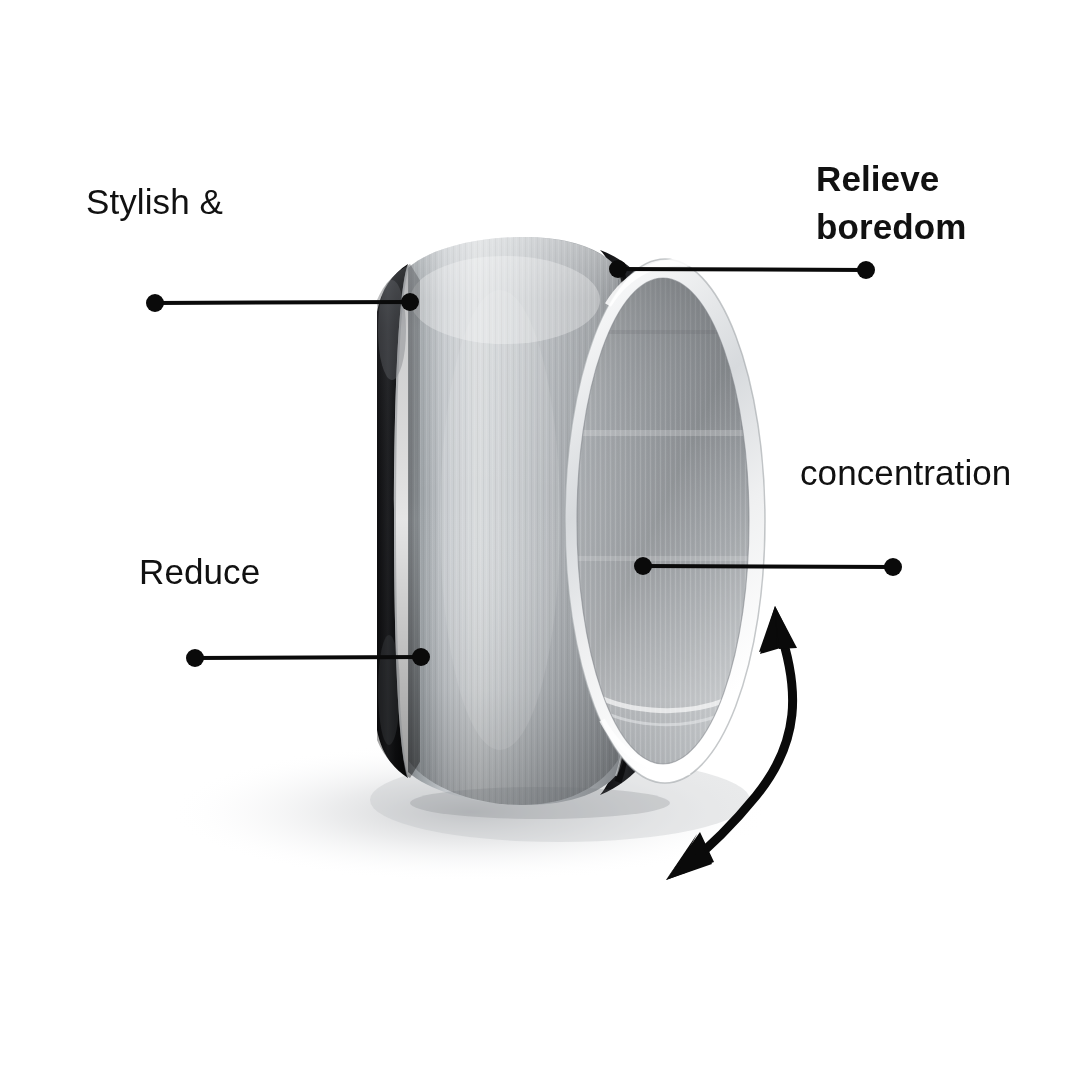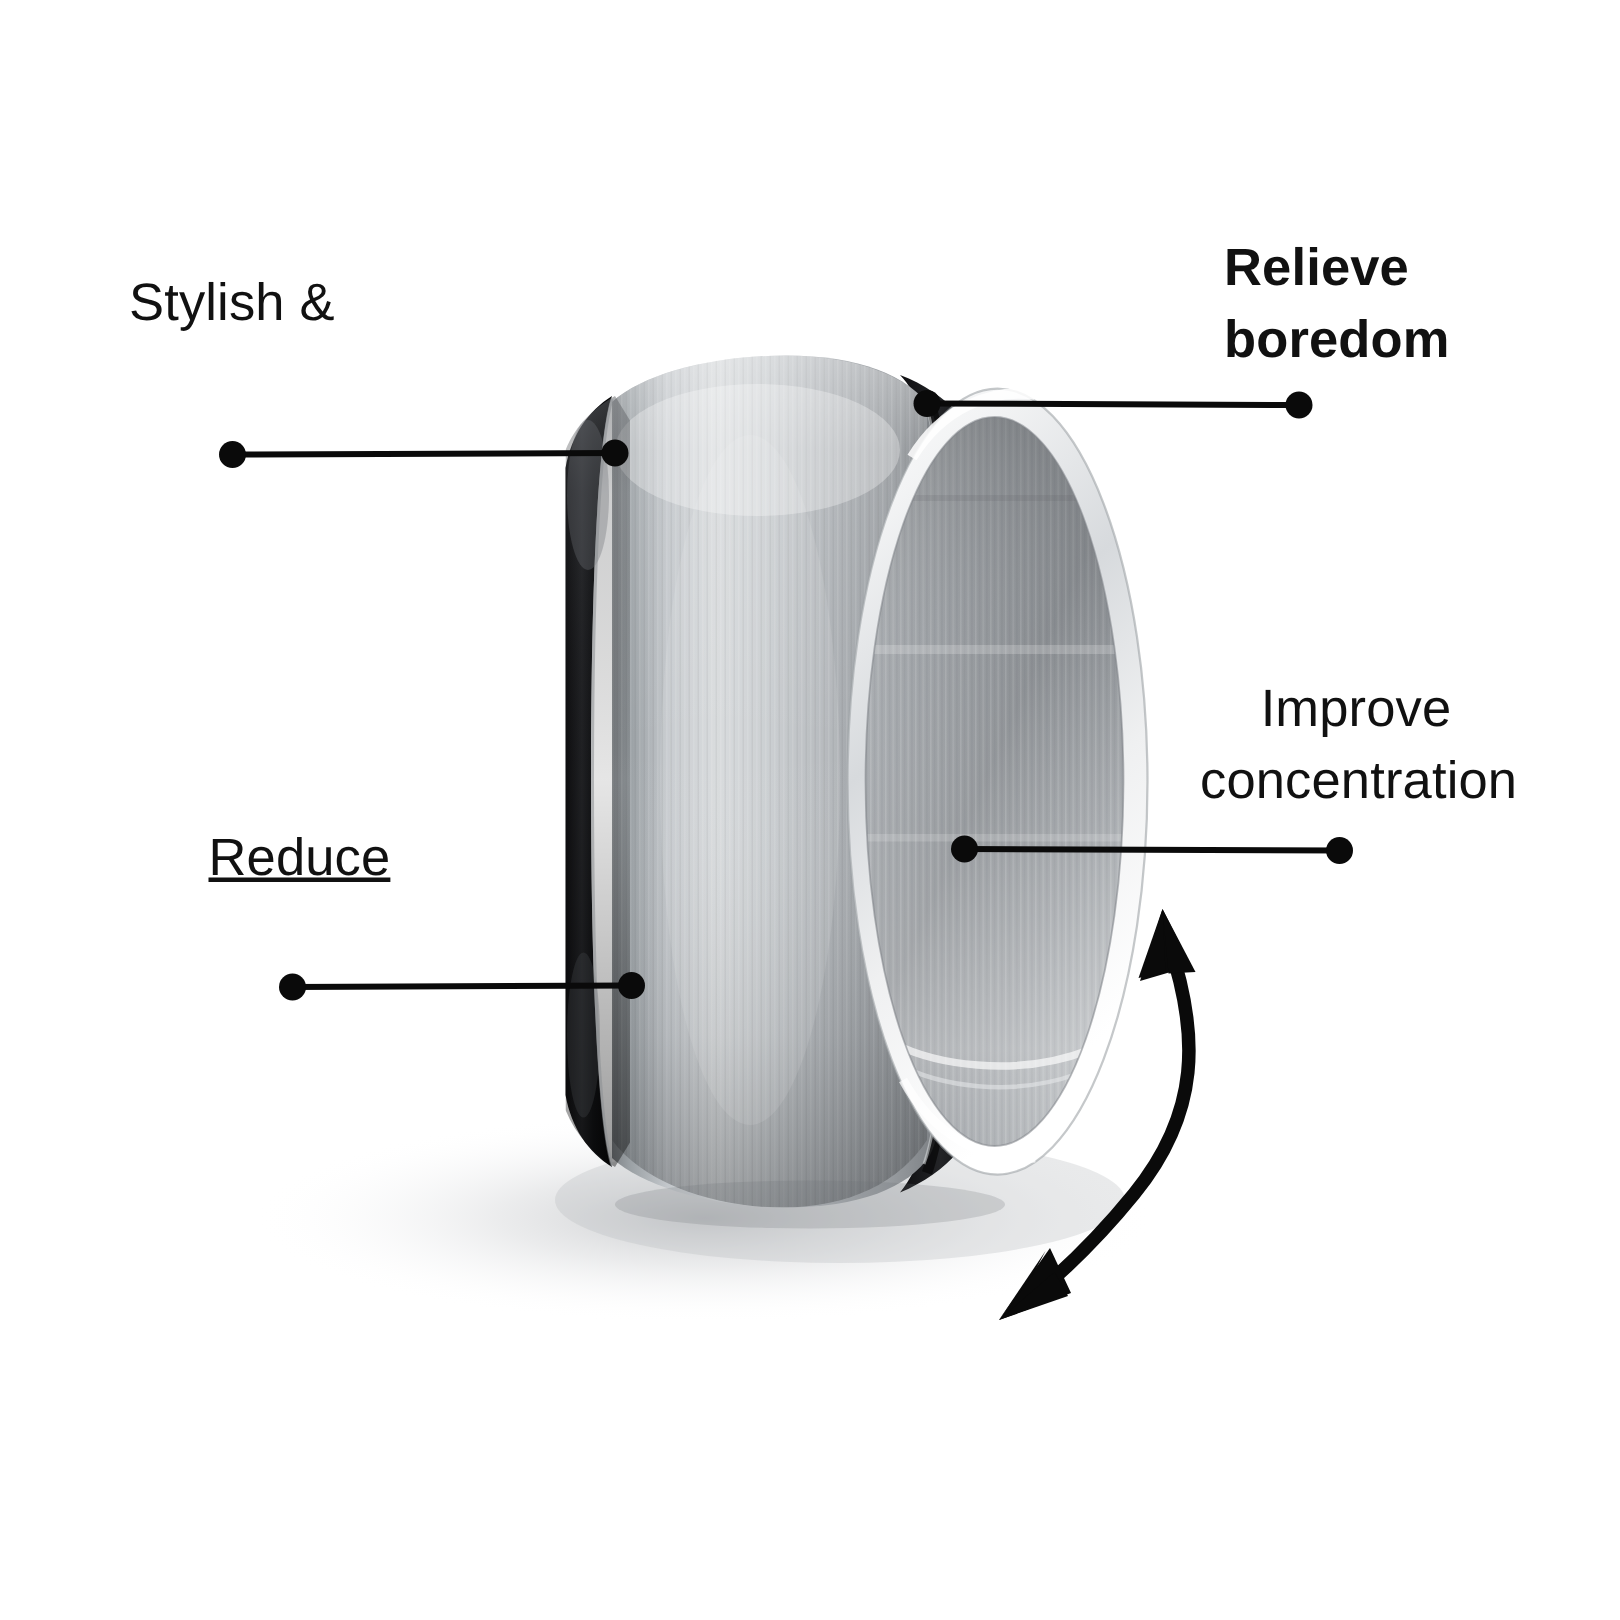--- a/index.html
+++ b/index.html
@@ -38,21 +38,21 @@
   }
   .callout-label .ln { display: block; }
 
   .lbl-stylish      { left: 86px;  top: 178px; text-align: right; }
   .lbl-stylish .ln2 { margin-left: -8px; }
 
   .lbl-relieve      { left: 816px; top: 155px; text-align: left; width: 110px; font-weight: bold; }
 
   .lbl-improve      { left: 800px; top: 449px; text-align: center; width: 208px; }
 
-  .lbl-reduce       { left: 139px; top: 548px; text-align: left; text-decoration: underline; }
+  .lbl-reduce       { left: 139px; top: 548px; text-align: left; }
   .lbl-reduce .ln2  { margin-left: -4px; }
 
   
   #connectors {
     position: absolute;
     left: 0; top: 0;
     width: 1080px; height: 1080px;
     pointer-events: none;
   }
   #connectors svg { display: block; width: 1080px; height: 1080px; }
@@ -284,21 +284,20 @@
   <div class="callout-label lbl-stylish">
     <span class="ln ln1">Stylish &amp;</span>
   </div>
 
   <div class="callout-label lbl-relieve">
     <span class="ln ln1">Relieve</span>
     <span class="ln ln2">boredom</span>
   </div>
 
   <div class="callout-label lbl-improve">
-    <span class="ln ln1">Improve</span>
     <span class="ln ln2">concentration</span>
   </div>
 
   <div class="callout-label lbl-reduce">
     <span class="ln ln1">Reduce</span>
   </div>
 
 </div>
 
 </body></html>

